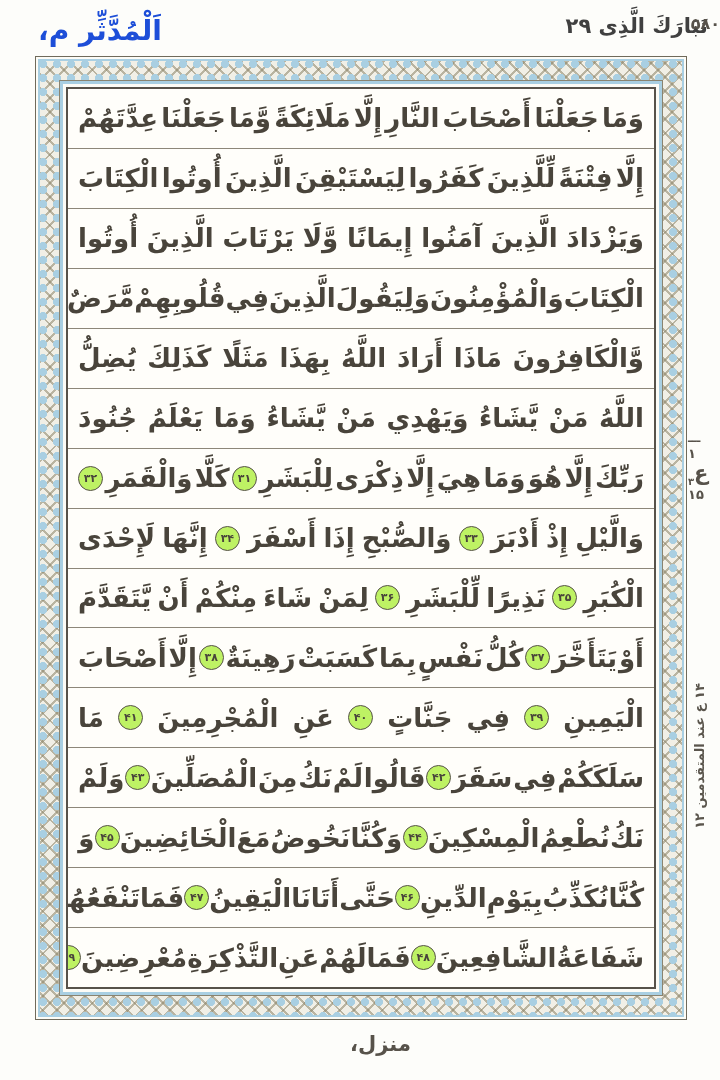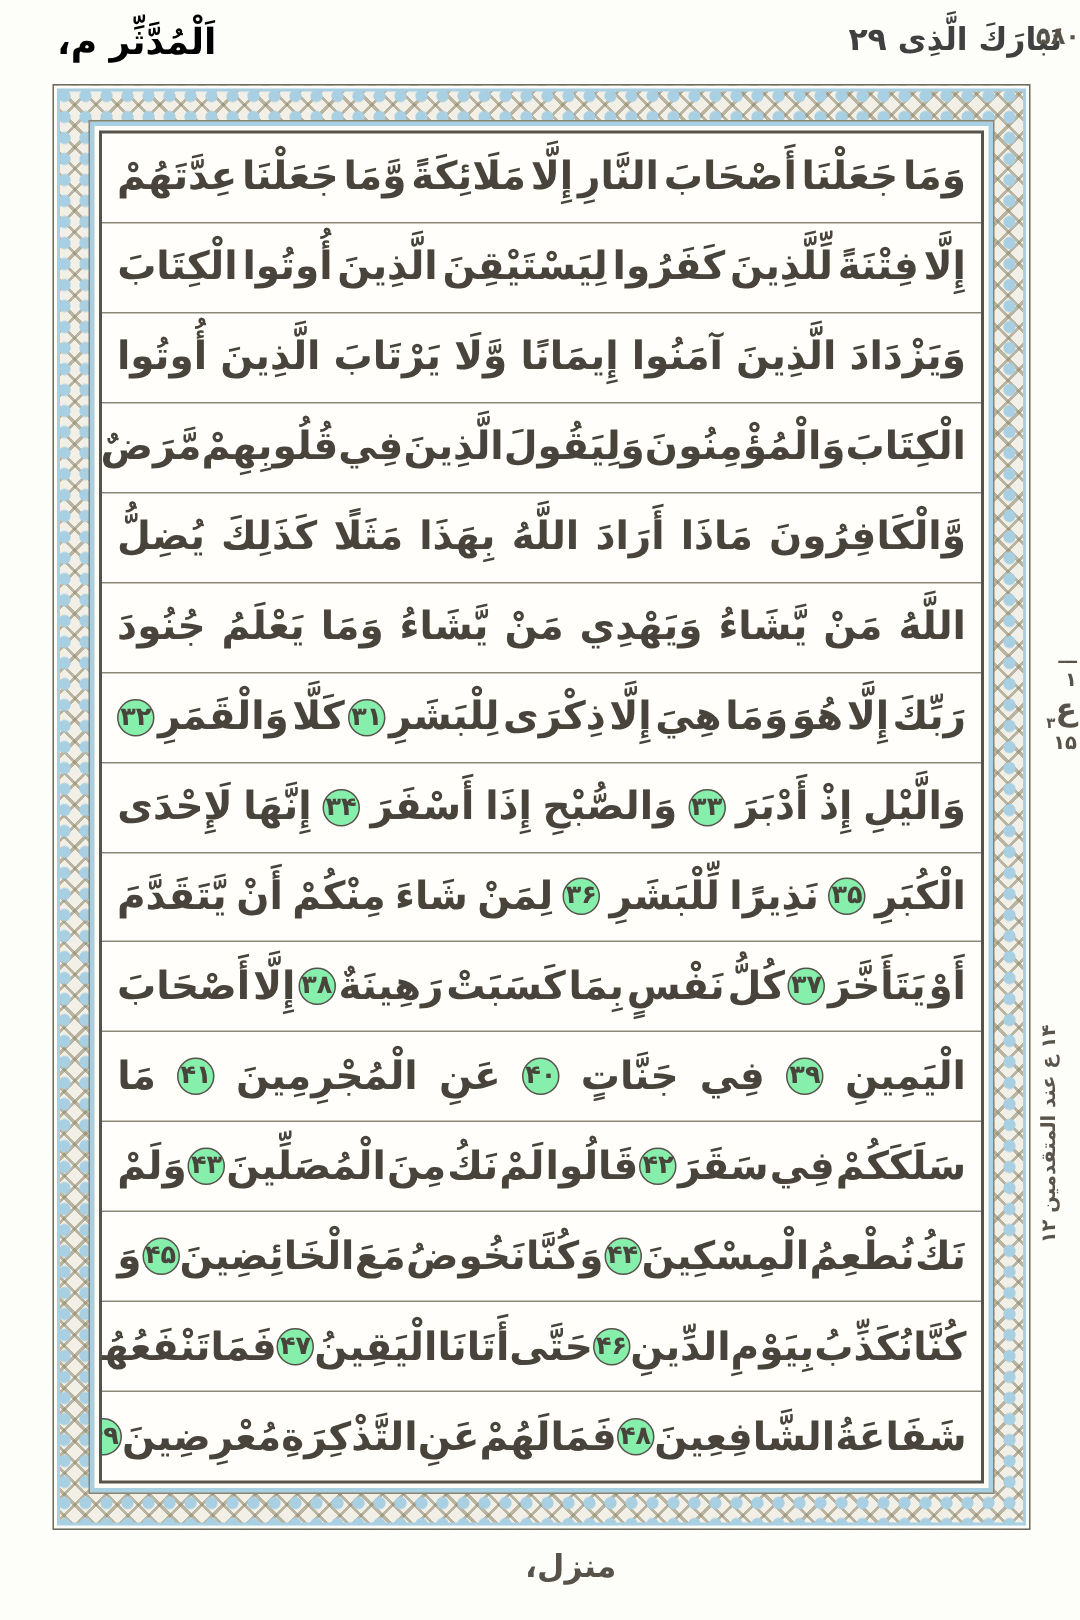--- a/index.html
+++ b/index.html
@@ -8,21 +8,21 @@
     background:#fdfdfa;
     position:relative;
     overflow:hidden;
     font-family:"DejaVu Sans", sans-serif;
     color:#4a453c;
   }
   
   .header{position:absolute;top:8px;left:0;right:0;height:38px;}
   .h-juz{position:absolute;right:12px;top:6px;font-size:21px;font-weight:bold;color:#404040;}
   .h-page{position:absolute;left:0;right:0;top:6px;font-size:16px;font-weight:bold;color:#57524a;}
-  .h-surah{position:absolute;left:38px;top:6px;font-size:24px;font-weight:bold;color:#000000;}
+  .h-surah{position:absolute;left:38px;top:6px;font-size:28px;font-weight:bold;color:#1d4ed8;}
   
   .frame{
     position:absolute;left:35px;top:56px;width:652px;height:964px;
     box-sizing:border-box;
     border:1px solid #6f6a5b;
     box-shadow:inset 0 0 0 2px #fdfcf6, inset 0 0 0 4px #a9cfe2;
     background:
       radial-gradient(circle, #a9cfe2 38%, rgba(255,255,255,0) 44%) 0 0/14px 14px repeat,
       repeating-linear-gradient(45deg, rgba(140,132,104,.55) 0 2px, rgba(255,255,255,0) 2px 10px),
       repeating-linear-gradient(-45deg, rgba(140,132,104,.55) 0 2px, rgba(255,255,255,0) 2px 10px),
@@ -40,27 +40,27 @@
     flex:1;display:flex;align-items:center;justify-content:space-between;
     direction:rtl;padding:0 10px;box-sizing:border-box;
     font-size:26px;font-weight:bold;color:#49443b;
     white-space:nowrap;overflow:hidden;
   }
   .line + .line{border-top:1px solid #8d8779;}
   .w{display:inline-block;}
   .verse-badge{
     display:inline-flex;align-items:center;justify-content:center;
     width:23px;height:23px;border:1.6px solid #57524a;border-radius:50%;
-    font-size:17px;font-weight:bold;line-height:1;flex:0 0 auto;
-    background:#86efac;color:#49443b;
+    font-size:11px;font-weight:bold;line-height:1;flex:0 0 auto;
+    background:#bef264;color:#49443b;
   }
   
   .ruku{
     position:absolute;right:2px;top:432px;width:30px;
-    display:flex;flex-direction:column;align-items:flex-start;gap:1px;
+    display:flex;flex-direction:column;align-items:flex-end;gap:1px;
     font-size:13px;font-weight:bold;color:#57524a;line-height:1.15;
   }
   .ruku .dash{font-size:12px;letter-spacing:-1px;}
   .ruku .ain{font-size:21px;line-height:1;}
   .ruku .ain sub{font-size:10px;}
   .margin-note{
     position:absolute;top:745px;left:608px;width:190px;height:22px;
     transform:rotate(-90deg);transform-origin:center;
     direction:rtl;text-align:center;
     font-size:13px;font-weight:bold;color:#5a554c;white-space:nowrap;

